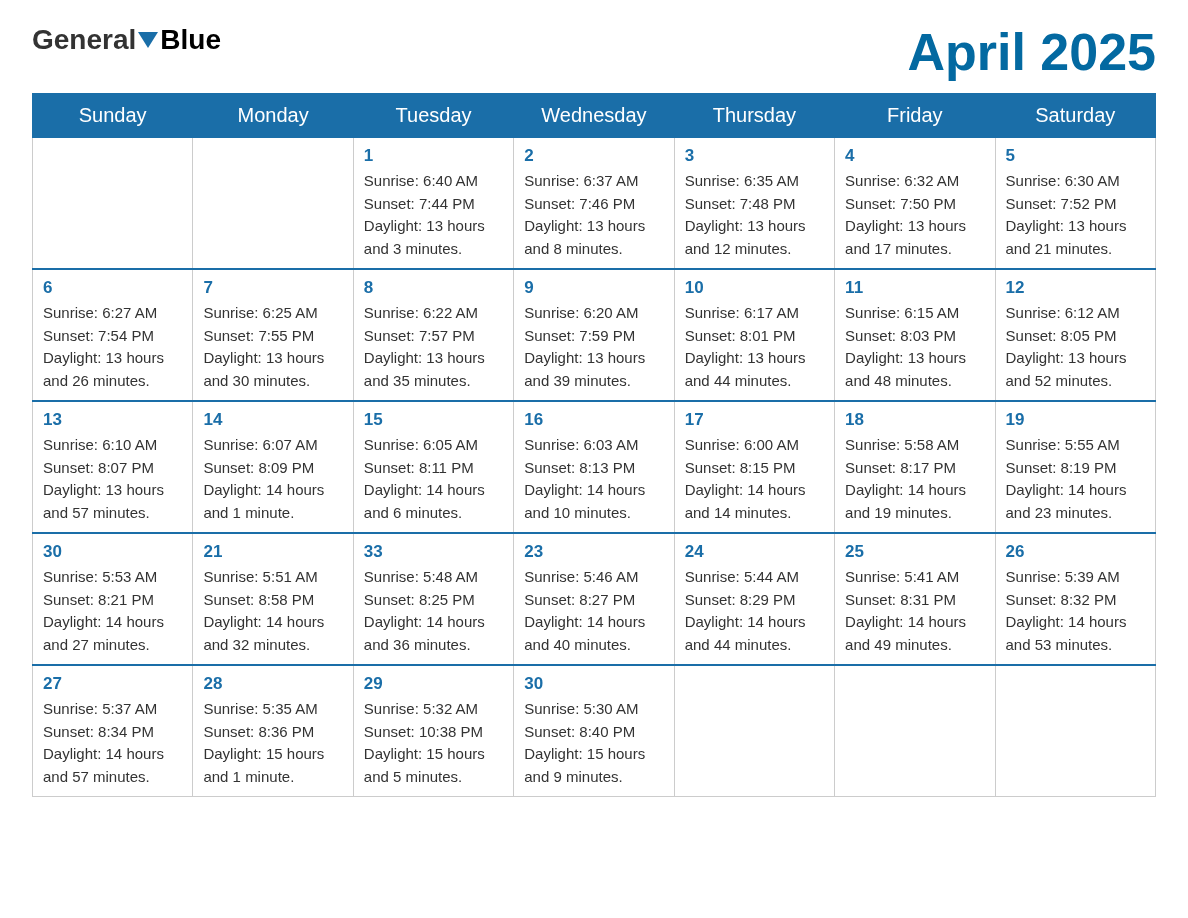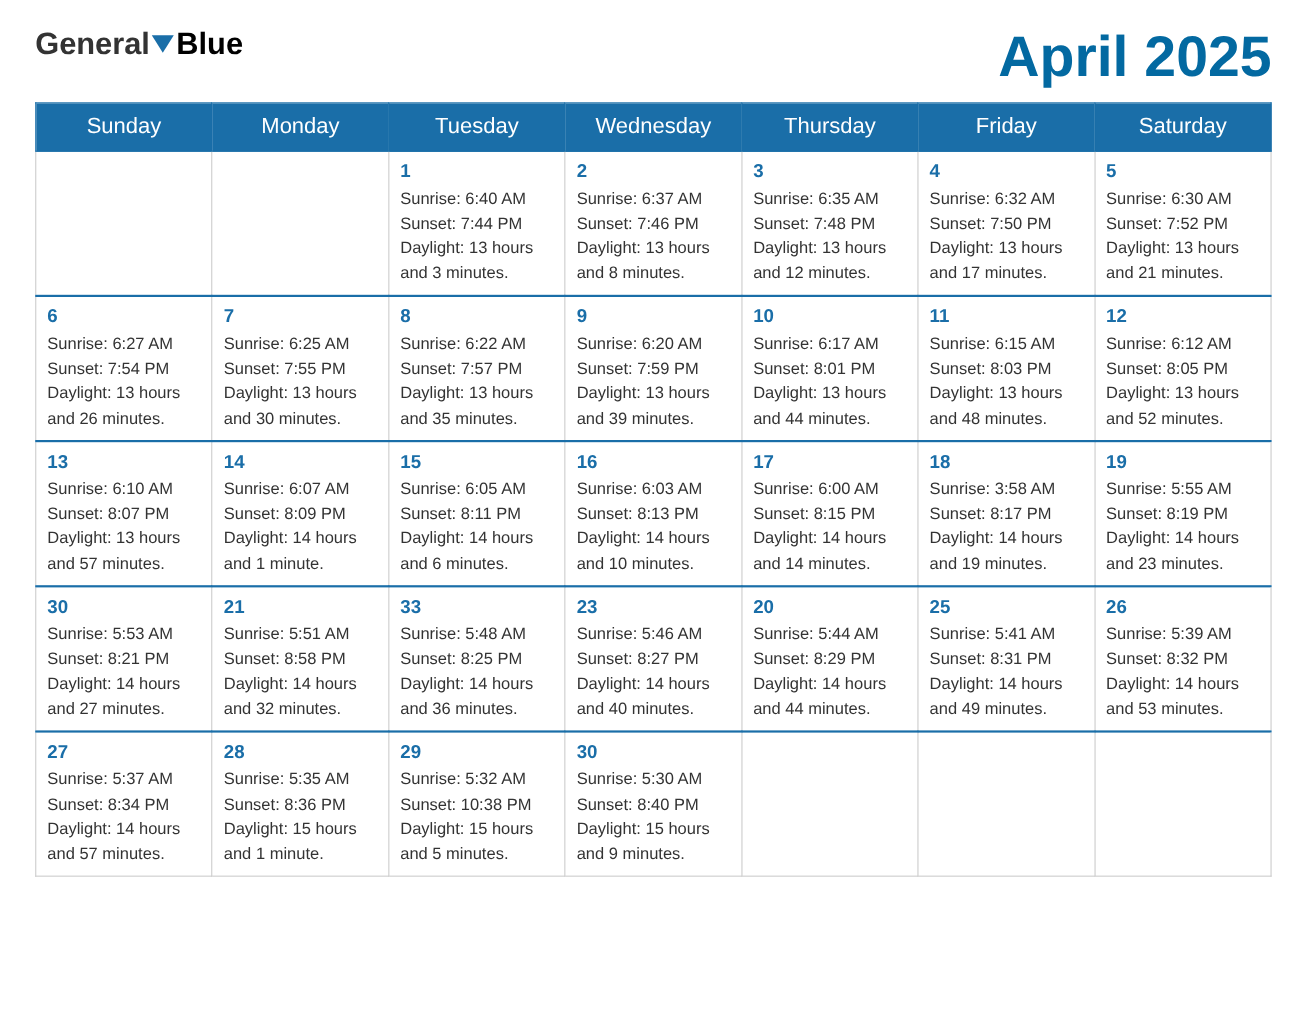--- a/index.html
+++ b/index.html
@@ -244,21 +244,21 @@
         </td>
         <td>
           <span class="day-num">17</span>
           <div class="day-info">Sunrise: 6:00 AM
 Sunset: 8:15 PM
 Daylight: 14 hours
 and 14 minutes.</div>
         </td>
         <td>
           <span class="day-num">18</span>
-          <div class="day-info">Sunrise: 3:58 AM
+          <div class="day-info">Sunrise: 5:58 AM
 Sunset: 8:17 PM
 Daylight: 14 hours
 and 19 minutes.</div>
         </td>
         <td>
           <span class="day-num">19</span>
           <div class="day-info">Sunrise: 5:55 AM
 Sunset: 8:19 PM
 Daylight: 14 hours
 and 23 minutes.</div>
@@ -287,21 +287,21 @@
 and 36 minutes.</div>
         </td>
         <td>
           <span class="day-num">23</span>
           <div class="day-info">Sunrise: 5:46 AM
 Sunset: 8:27 PM
 Daylight: 14 hours
 and 40 minutes.</div>
         </td>
         <td>
-          <span class="day-num">20</span>
+          <span class="day-num">24</span>
           <div class="day-info">Sunrise: 5:44 AM
 Sunset: 8:29 PM
 Daylight: 14 hours
 and 44 minutes.</div>
         </td>
         <td>
           <span class="day-num">25</span>
           <div class="day-info">Sunrise: 5:41 AM
 Sunset: 8:31 PM
 Daylight: 14 hours

